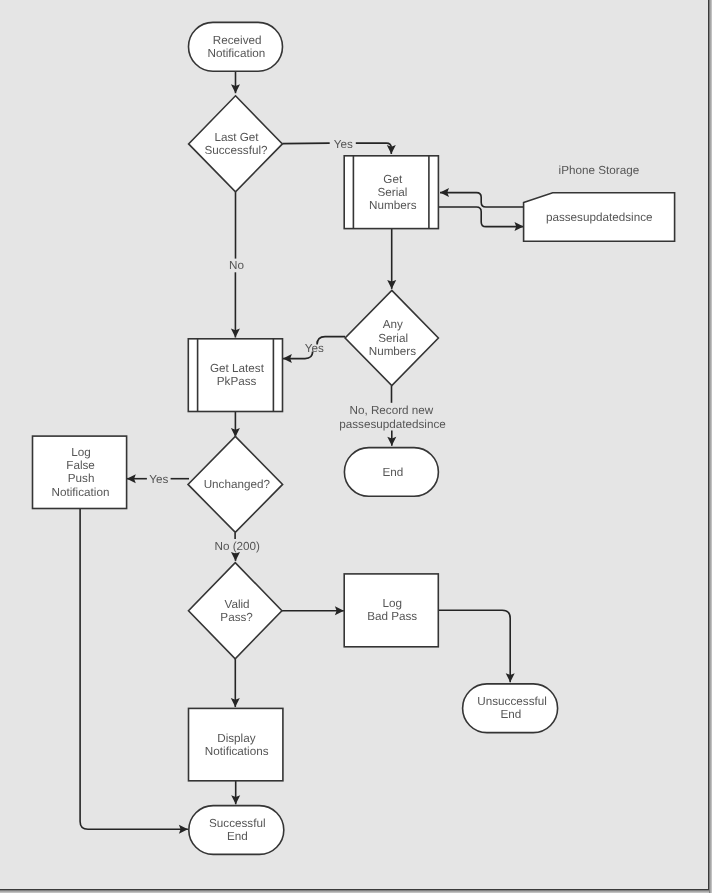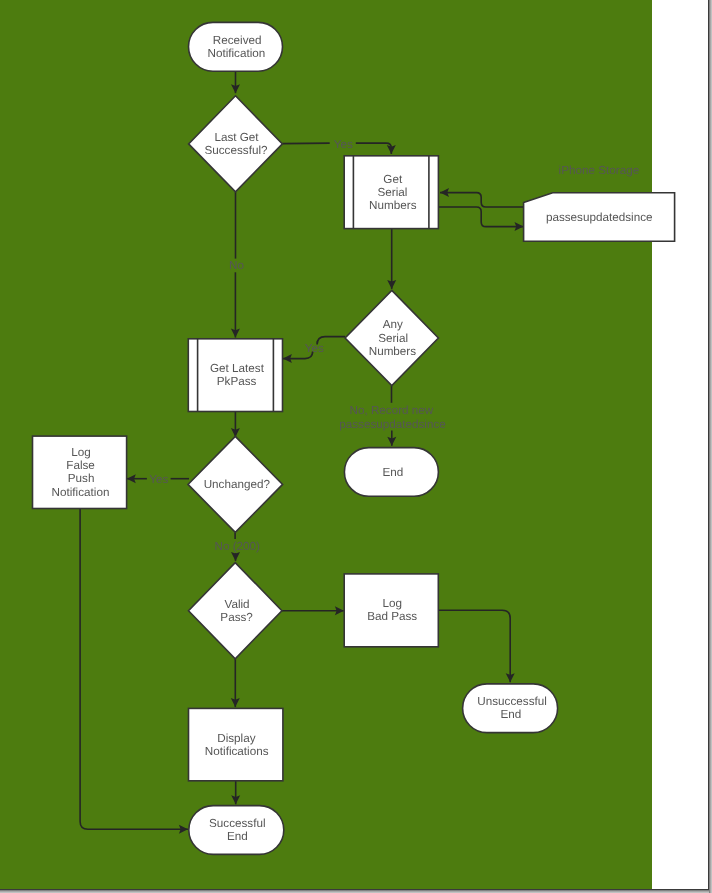--- a/index.html
+++ b/index.html
@@ -1,19 +1,19 @@
 <!DOCTYPE html>
 <html><head>
 <meta charset="utf-8">
 <title>Flowchart</title>
 <style>
   html,body{margin:0;padding:0;}
   body{width:712px;height:893px;overflow:hidden;background:#fff;
        font-family:"Liberation Sans",sans-serif;}
-  #stage{position:relative;width:652px;height:893px;background:#4d7c0f;}
+  #stage{position:relative;width:712px;height:893px;background:#e5e5e5;}
   svg#chart{display:block;position:absolute;left:0;top:0;}
   
   #frame{position:absolute;left:0;top:0;width:712px;height:893px;pointer-events:none;}
   #frame .edge-r{position:absolute;left:707.6px;top:0;width:1.3px;height:889.9px;background:#3a3a3a;}
   #frame .edge-b{position:absolute;left:0;top:888.6px;width:708.9px;height:1.3px;background:#3a3a3a;}
   #frame .sh-r{position:absolute;left:708.9px;top:0;width:3.1px;height:893px;
      background:linear-gradient(to right,#6d6d6d 0%,#9b9b9b 35%,#bdbdbd 75%,#c9c9c9 100%);}
   #frame .sh-b{position:absolute;left:0;top:889.9px;width:708.9px;height:3.1px;
      background:linear-gradient(to bottom,#6d6d6d 0%,#9b9b9b 35%,#bdbdbd 75%,#c9c9c9 100%);}
   text{font-family:"Liberation Sans",sans-serif;font-size:11.7px;fill:#565656;

